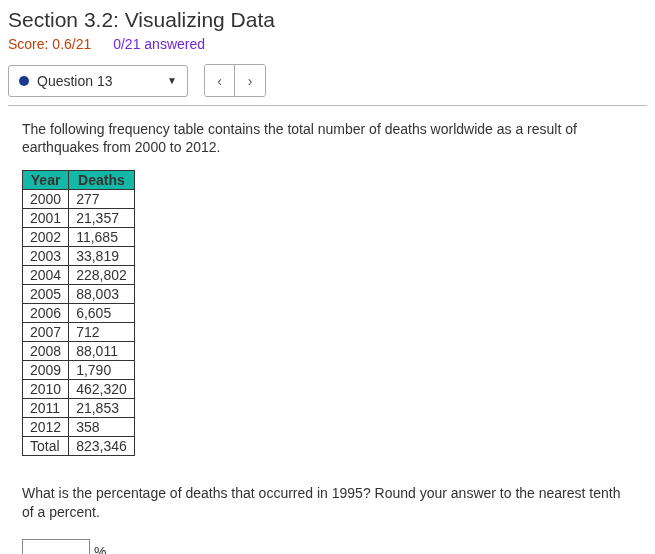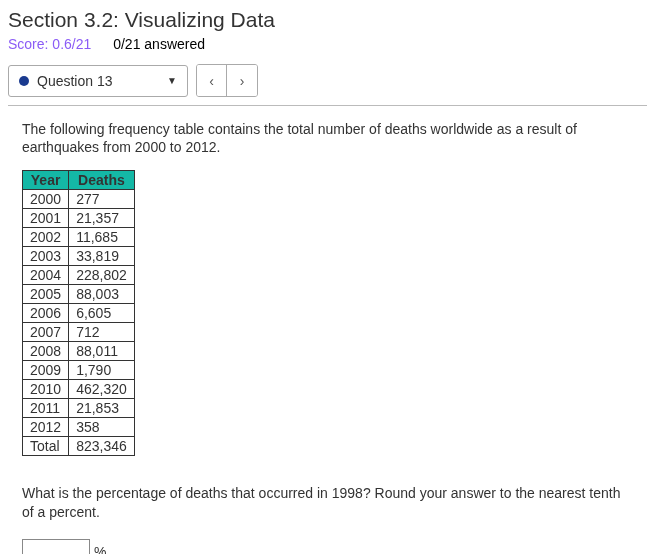--- a/index.html
+++ b/index.html
@@ -12,26 +12,26 @@
     }
     h1 {
       font-size: 21px;
       font-weight: normal;
       margin-bottom: 4px;
     }
     .score-row {
       font-size: 14px;
       margin-bottom: 12px;
     }
-    .score-label { color: #8b5cf6; }
-    .answered-label { color: #000000; margin-left: 18px; }
+    .score-label { color: #c2410c; }
+    .answered-label { color: #6d28d9; margin-left: 18px; }
     .nav-row {
       display: flex;
       align-items: center;
-      gap: 8px;
+      gap: 16px;
       margin-bottom: 8px;
     }
     .question-select {
       display: flex;
       align-items: center;
       border: 1px solid #aaa;
       border-radius: 3px;
       padding: 7px 10px;
       width: 180px;
       background: #fff;
@@ -194,20 +194,20 @@
           <td>2012</td>
           <td>358</td>
         </tr>
         <tr class="total-row">
           <td>Total</td>
           <td>823,346</td>
         </tr>
       </tbody>
   </table>
 
-  <p class="prompt">What is the percentage of deaths that occurred in 1998? Round your answer to the nearest tenth of a percent.</p>
+  <p class="prompt">What is the percentage of deaths that occurred in 1995? Round your answer to the nearest tenth of a percent.</p>
 
   <div class="answer-row">
     <input class="answer-input" type="text" value="" style="">
     <span>%</span>
   </div>
 
 </div>
 
 </body></html>

